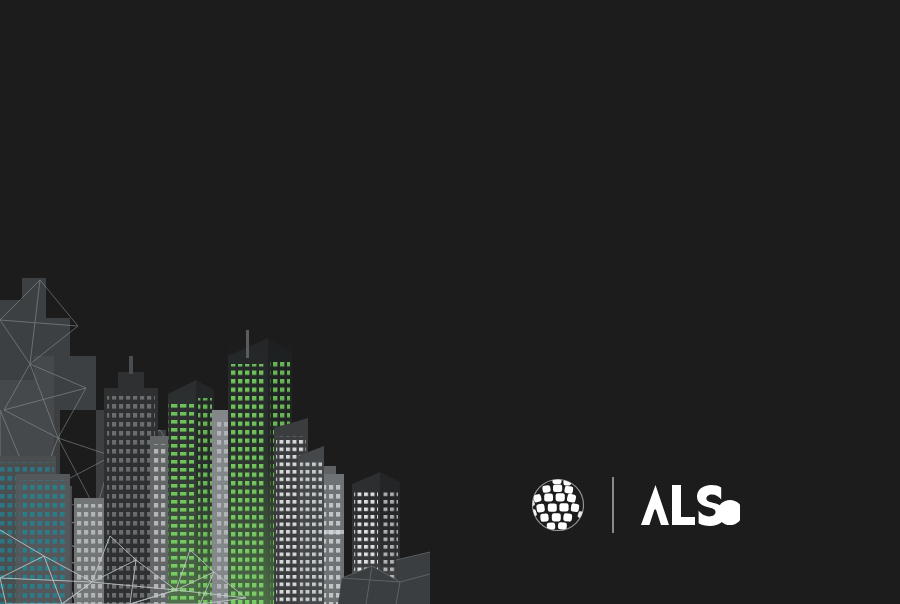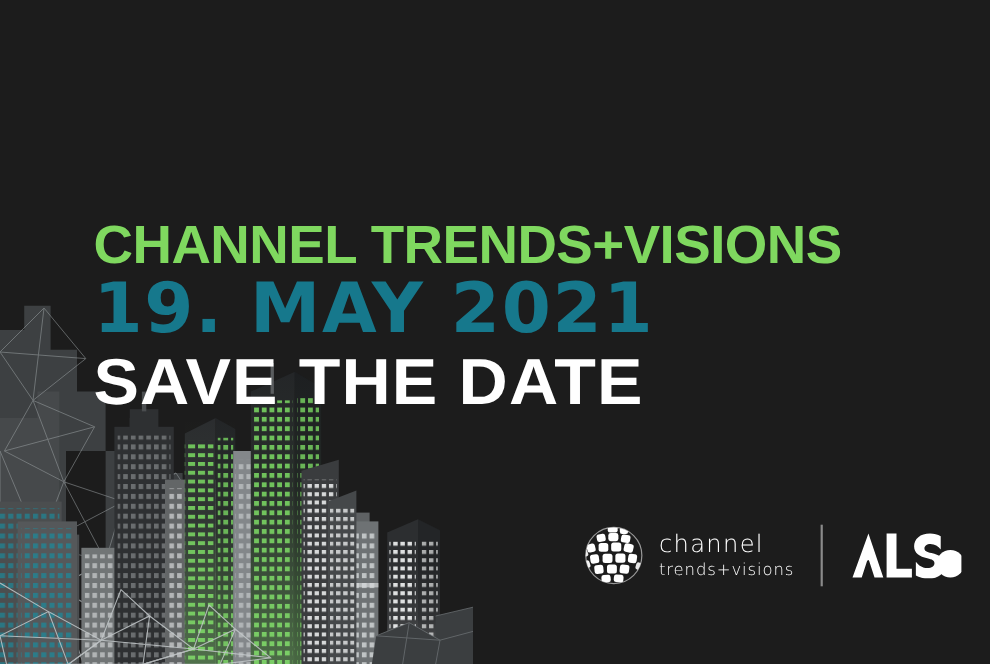--- a/index.html
+++ b/index.html
@@ -252,25 +252,20 @@
           <path d="M176,330 L214,312 L246,338 L200,344 L130,344 Z"></path>
           <path d="M214,312 L200,344 M176,330 L246,338"></path>
           <path d="M0,270 L44,296 M92,322 L110,276 L136,300"></path>
           <path d="M176,330 L190,290 L214,312"></path>
         </g>
 
       </g>
     </svg>
   </div>
 
-  <div id="headlines">
-    <div class="hl" id="line-title">CHANNEL TRENDS+VISIONS</div>
-    <div class="hl" id="line-date">19. MAY 2021</div>
-    <div class="hl" id="line-cta">SAVE THE DATE</div>
-  </div>
 
   <div id="logo-lockup">
 
     <div id="ctv-logo">
       <svg id="sphere-icon" viewBox="0 0 60 60">
         <defs>
           <clipPath id="ballClip">
               <circle cx="30" cy="30" r="25.5"></circle>
             </clipPath>
         </defs>
@@ -300,24 +295,20 @@
           <rect x="18.8" y="47.6" width="8.4" height="7" rx="2.2" transform="rotate(-5 23 51.1)"></rect>
           <rect x="30" y="47.4" width="8.8" height="7" rx="2.2" transform="rotate(5 34.4 50.9)"></rect>
 
           <rect x="2.4" y="34.6" width="6" height="7" rx="2" transform="rotate(-18 5.4 38.1)" opacity="0.95"></rect>
           <rect x="50" y="36.4" width="5.6" height="6.6" rx="2" transform="rotate(16 52.8 39.7)" opacity="0.9"></rect>
           <rect x="1.8" y="24.6" width="4.6" height="6.4" rx="1.8" transform="rotate(-20 4.1 27.8)" opacity="0.9"></rect>
         </g>
         <circle cx="30" cy="30" r="25.5" fill="none" stroke="#ffffff" stroke-width="1.1" opacity="0.55"></circle>
       </svg>
 
-      <div id="ctv-words">
-        <span id="ctv-word-main">channel</span>
-        <span id="ctv-word-sub">trends+visions</span>
-      </div>
     </div>
 
     <div id="logo-divider"></div>
 
     <svg id="also-logo" width="100" height="42" viewBox="0 0 100 42">
       <g fill="#ffffff">
 
         <path d="M1 41 L15.5 1 L29 41 L21 41 L15.2 23 L9.4 41 Z"></path>
         <path d="M15.3 14 L20 28 L15.3 25.2 L10.6 28 Z"></path>
 

